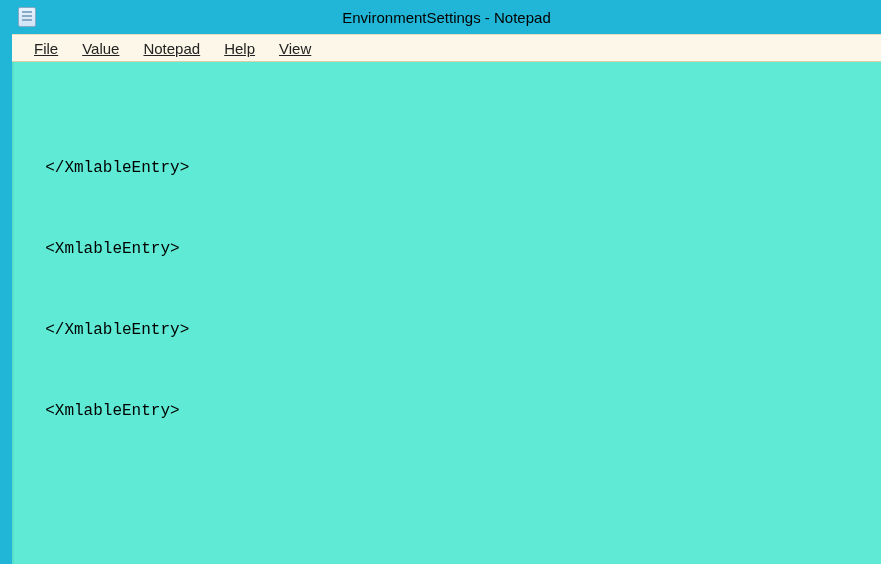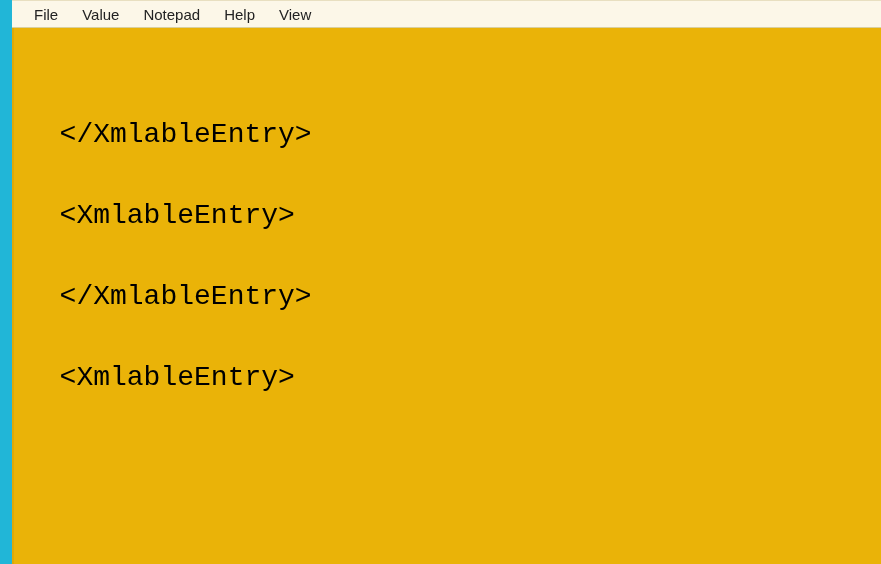--- a/index.html
+++ b/index.html
@@ -55,50 +55,55 @@
     height: 28px;
     background: #fcf7e8;
     border-top: 1px solid #e8dfc0;
     border-bottom: 1px solid #d8cfa0;
     display: flex;
     align-items: center;
     gap: 4px;
     padding-left: 12px;
     font-size: 15px;
     color: #222;
+    text-decoration: underline;
   }
   .menubar .item {
     padding: 2px 10px;
     cursor: default;
   }
   .editor {
     flex: 1;
-    background: #eab308;
+    background: #5eead4;
     padding: 12px 0 0 14px;
     white-space: pre;
     font-family: Consolas, "Courier New", monospace;
-    font-size: 28px;
+    font-size: 16px;
     line-height: 27px;
     color: #000;
     overflow: hidden;
     position: relative;
   }
   .line { display: block; }
   .gutter-shadow{
     position:absolute;
     left:0; top:0; bottom:0;
     width:2px;
     background: rgba(0,0,0,0.05);
   }
 </style>
 </head>
 <body>
 
 <div class="window">
 
+  <div class="titlebar">
+    <span class="icon"></span>
+    <span class="title">EnvironmentSettings - Notepad</span>
+  </div>
 
   <div class="menubar">
     <span class="item">File</span>
     <span class="item">Value</span>
     <span class="item">Notepad</span>
     <span class="item">Help</span>
     <span class="item">View</span>
   </div>
 
   <div class="editor">

